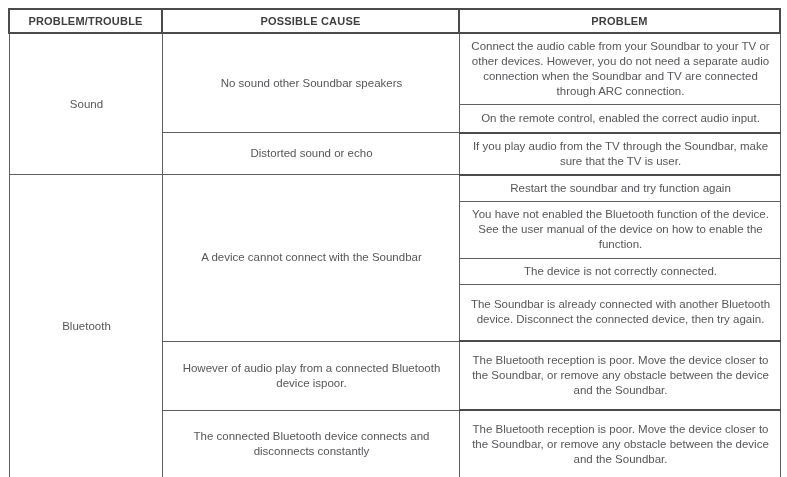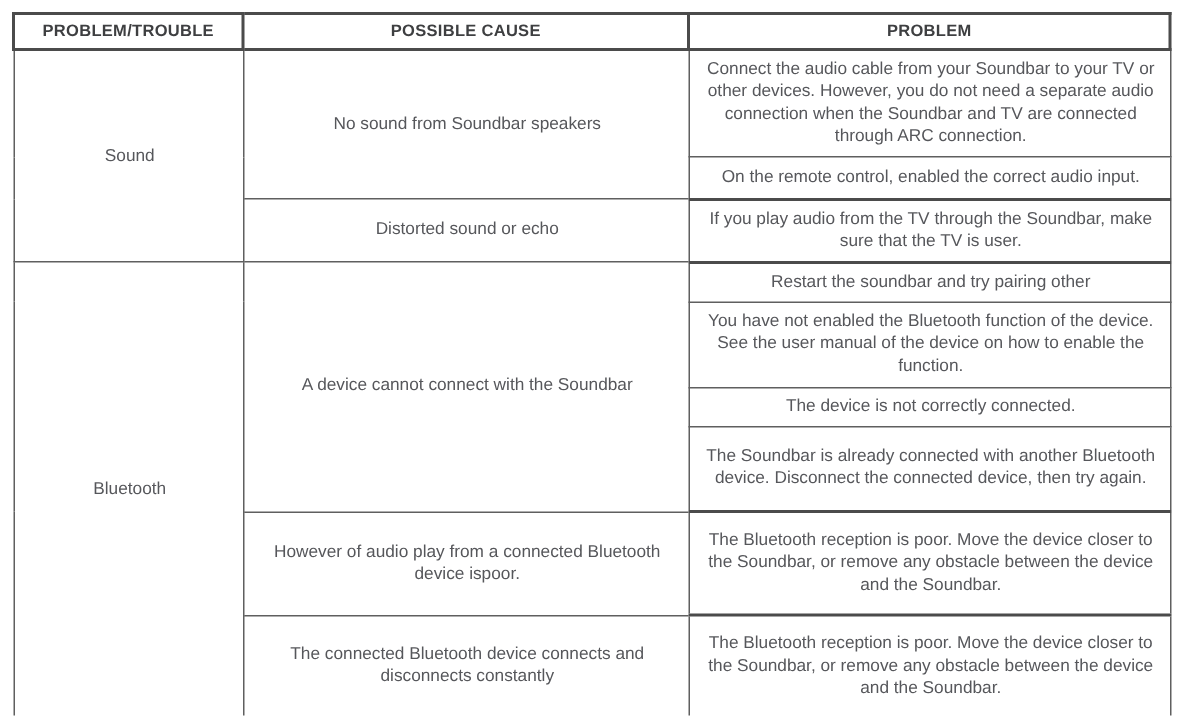--- a/index.html
+++ b/index.html
@@ -85,35 +85,35 @@
       <tr>
         <th>PROBLEM/TROUBLE</th>
         <th>POSSIBLE CAUSE</th>
         <th>PROBLEM</th>
       </tr>
     </thead>
     <tbody>
 
       <tr class="rh1">
         <td class="problem-cell" rowspan="3">Sound</td>
-        <td class="cause-cell" rowspan="2">No sound from Soundbar speakers</td>
+        <td class="cause-cell" rowspan="2">No sound other Soundbar speakers</td>
         <td class="solution-cell group-start">Connect the audio cable from your Soundbar to your TV or other devices. However, you do not need a separate audio connection when the Soundbar and TV are connected through ARC connection.</td>
       </tr>
       <tr class="rh2">
         <td class="solution-cell">On the remote control, enabled the correct audio input.</td>
       </tr>
       <tr class="rh3">
         <td class="cause-cell">Distorted sound or echo</td>
         <td class="solution-cell group-start">If you play audio from the TV through the Soundbar, make sure that the TV is user.</td>
       </tr>
 
       <tr class="rh4">
         <td class="problem-cell" rowspan="6">Bluetooth</td>
         <td class="cause-cell" rowspan="4">A device cannot connect with the Soundbar</td>
-        <td class="solution-cell group-start">Restart the soundbar and try pairing other</td>
+        <td class="solution-cell group-start">Restart the soundbar and try function again</td>
       </tr>
       <tr class="rh5">
         <td class="solution-cell">You have not enabled the Bluetooth function of the device. See the user manual of the device on how to enable the function.</td>
       </tr>
       <tr class="rh6">
         <td class="solution-cell">The device is not correctly connected.</td>
       </tr>
       <tr class="rh7">
         <td class="solution-cell">The Soundbar is already connected with another Bluetooth device. Disconnect the connected device, then try again.</td>
       </tr>

